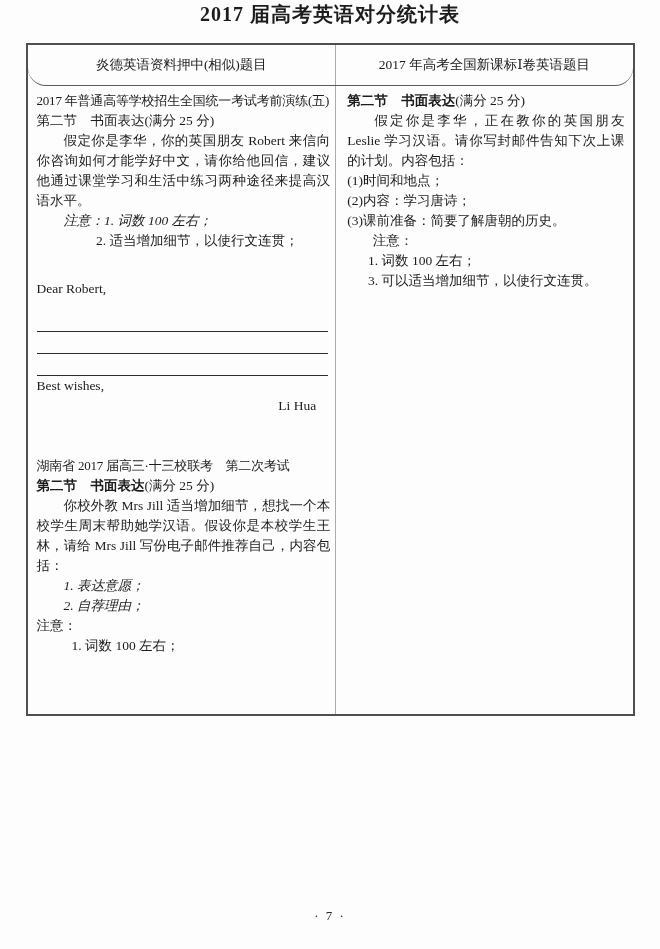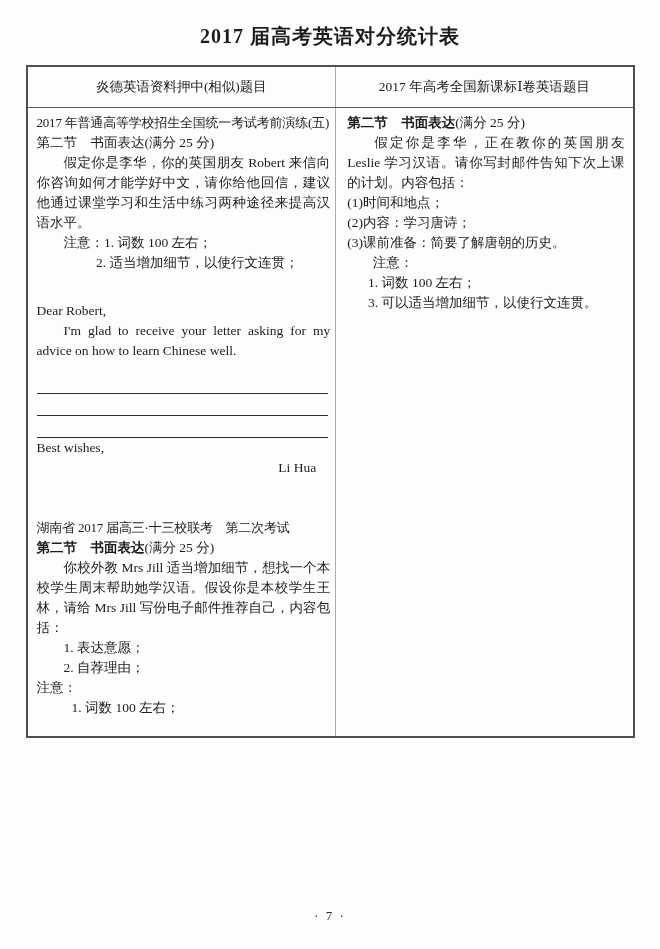--- a/index.html
+++ b/index.html
@@ -9,34 +9,33 @@
     font-family:"Liberation Serif","DejaVu Serif",serif;
   }
   .page{
     position:relative;
     width:660px;height:949px;
     background:#fdfdfd;
     color:#1c1c1c;
     overflow:hidden;
   }
   .title{
-    padding-top:22px;
     text-align:center;
     font-size:20px;
     font-weight:bold;
     letter-spacing:1px;
     line-height:28px;
   }
   .extable{
     width:605px;
     margin:15px auto 0 auto;
     border:2px solid #4f4f4f;
     background:#fdfdfd;
   }
-  .row{display:flex;}
+  .row{display:flex;border-radius:18px;}
   .row.head{border-bottom:1px solid #5a5a5a;}
   .cell{box-sizing:border-box;}
   .cell.left{width:321px;border-right:1px solid #ababab;}
   .cell.right{width:308px;}
   .th{
     height:40px;
     line-height:40px;
     text-align:center;
     font-size:13.5px;
   }
@@ -45,21 +44,21 @@
     overflow:hidden;
     padding:5px 5px 0 9px;
     font-size:13.5px;
     line-height:20px;
   }
   .td.right{padding-left:11px;padding-right:8px;}
   p{margin:0;}
   .bold{font-weight:bold;}
   .heading{font-weight:normal;font-size:13px;letter-spacing:-0.2px;white-space:nowrap;}
   .para{text-indent:2em;text-align:justify;}
-  .ind2{padding-left:2em;}
+  .ind2{padding-left:2em;font-style:italic;}
   .ind5{padding-left:4.4em;}
   .ind3{padding-left:2.6em;}
   .r-note-label{padding-left:1.9em;}
   .r-note{padding-left:1.55em;}
   .salutation{margin-top:28px;}
   .answer-lines{margin-top:11px;margin-right:2px;}
   .answer-line{height:21px;border-bottom:1px solid #2e2e2e;}
   .sig{text-align:right;padding-right:14px;}
   .sec2head{margin-top:40px;}
   .pagenum{
@@ -88,21 +87,20 @@
 
     <div class="row body">
 
       <div class="cell left td">
         <p class="heading">2017 年普通高等学校招生全国统一考试考前演练(五)</p>
         <p>第二节　书面表达(满分 25 分)</p>
         <p class="para">假定你是李华，你的英国朋友 Robert 来信向你咨询如何才能学好中文，请你给他回信，建议他通过课堂学习和生活中练习两种途径来提高汉语水平。</p>
         <p class="ind2">注意：1. 词数 100 左右；</p>
         <p class="ind5">2. 适当增加细节，以使行文连贯；</p>
         <p class="salutation">Dear Robert,</p>
-        <p class="para">I'm glad to receive your letter asking for my advice on how to learn Chinese well.</p>
         <div class="answer-lines">
           <div class="answer-line"></div>
           <div class="answer-line"></div>
           <div class="answer-line"></div>
         </div>
         <p>Best wishes,</p>
         <p class="sig">Li Hua</p>
 
         <p class="heading sec2head">湖南省 2017 届高三·十三校联考　第二次考试</p>
         <p><span class="bold">第二节　书面表达</span><span>(满分 25 分)</span></p>

